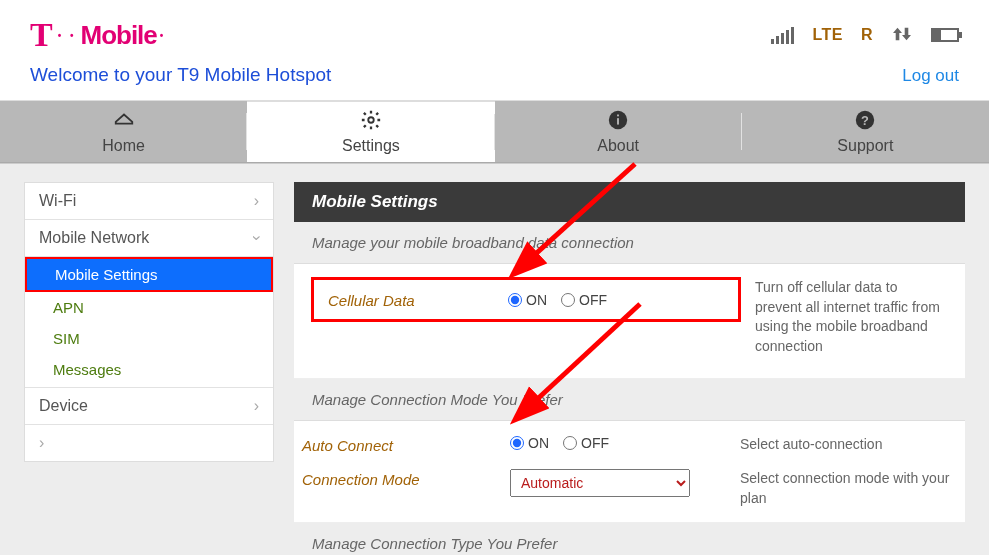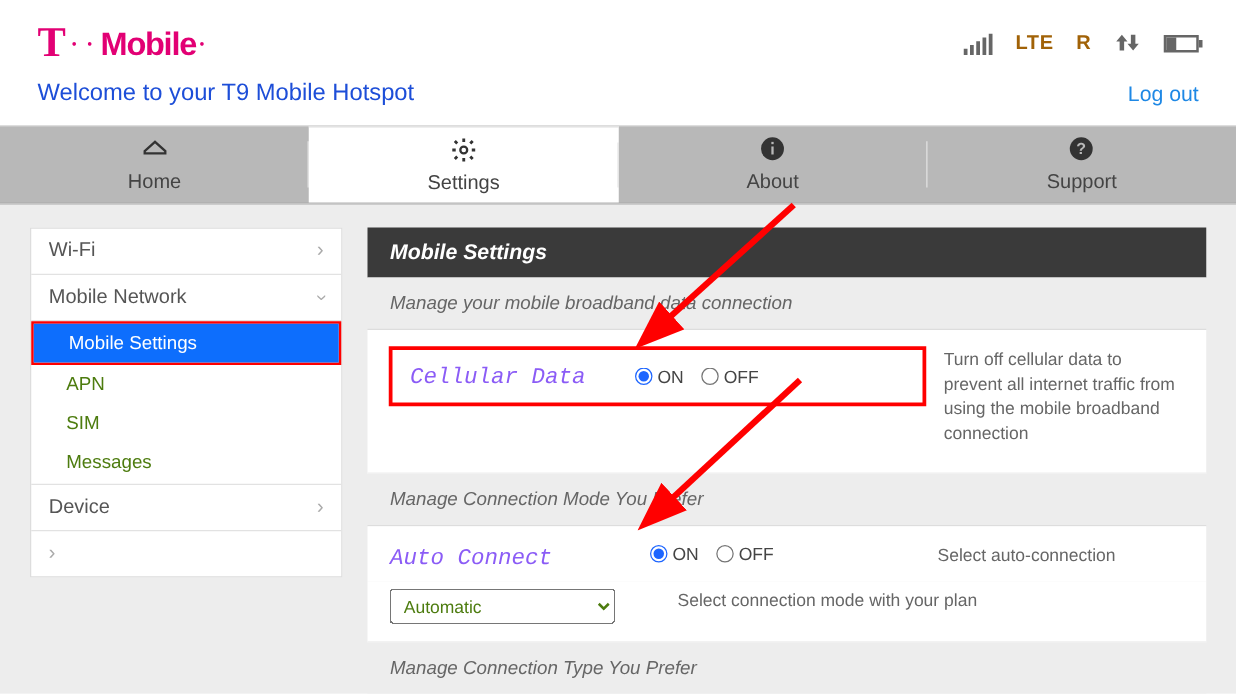--- a/index.html
+++ b/index.html
@@ -144,32 +144,31 @@
     padding: 12px 18px;
     font-style: italic;
     color: #666;
     font-size: 15px;
     border-bottom: 1px solid #ddd;
   }
   .row {
     display: flex;
     align-items: flex-start;
     background: #fff;
-    padding: 14px 18px;
+    padding: 14px 8px;
     gap: 10px;
     border-bottom: 1px solid #eee;
   }
   .field-label {
     width: 180px;
     font-style: italic;
-    color: #8b5cf6;
-    font-size: 18px;
+    color: #a16207;
+    font-size: 15px;
     flex-shrink: 0;
     padding-top: 2px;
-    font-family: Liberation Mono, monospace;
   }
   .field-control {
     width: 220px;
     flex-shrink: 0;
     display: flex;
     align-items: center;
     gap: 8px;
     font-size: 14px;
     color: #444;
   }
@@ -200,21 +199,21 @@
     background: #fff;
     padding: 14px 18px 22px 18px;
     gap: 10px;
     border-bottom: 1px solid #eee;
     position: relative;
   }
   select {
     width: 180px;
     padding: 4px 6px;
     font-size: 14px;
-    color: #4d7c0f;
+    color: #b91c1c;
   }
   input[type="radio"]{ accent-color: #1e66ff; width:14px; height:14px;}
   .signal-bars { display: flex; align-items: flex-end; gap: 2px; height: 18px;}
   .signal-bars span { width: 3px; background: #666; }
   .signal-bars span:nth-child(1){height:5px;}
   .signal-bars span:nth-child(2){height:8px;}
   .signal-bars span:nth-child(3){height:11px;}
   .signal-bars span:nth-child(4){height:14px;}
   .signal-bars span:nth-child(5){height:17px;}
   .battery { width:28px; height:14px; border:2px solid #666; position:relative;}
@@ -382,20 +381,21 @@
         </label>
         <label class="radio-opt">
           <input type="radio" name="ac" style="">
           <span>OFF</span>
         </label>
       </div>
       <div class="field-help">Select auto-connection</div>
     </div>
 
     <div class="row" style="padding-top:6px;">
+      <div class="field-label" style="width:198px;">Connection Mode</div>
       <div class="field-control">
         <select>
           <option>Automatic</option>
         </select>
       </div>
       <div class="field-help">Select connection mode with your plan</div>
     </div>
 
     <div class="section-label" style="border-bottom:none;">Manage Connection Type You Prefer</div>
   </div>

